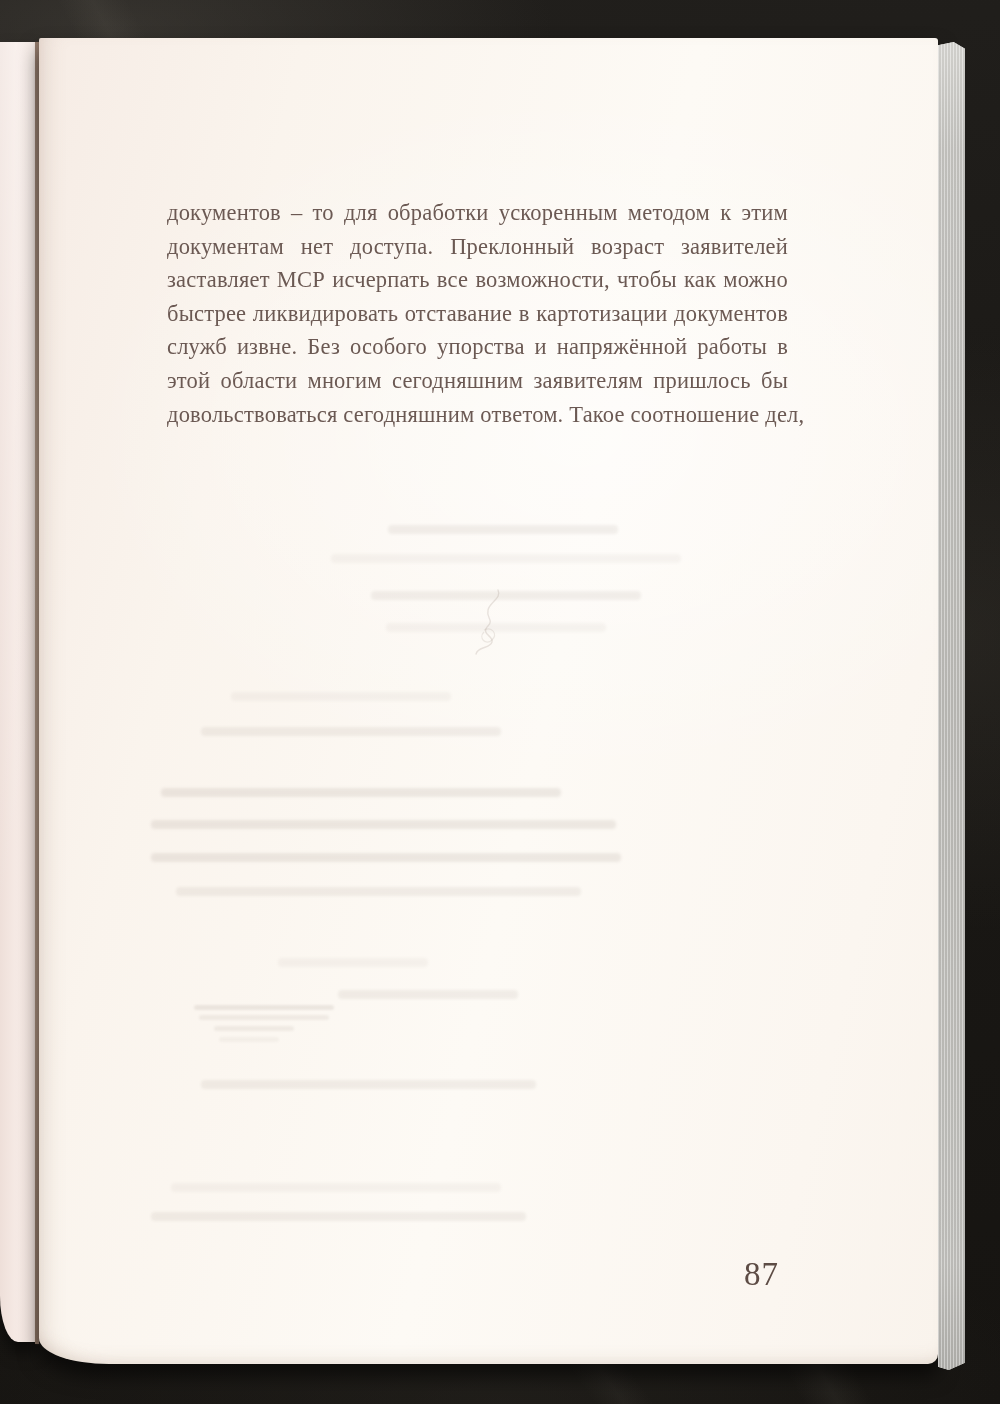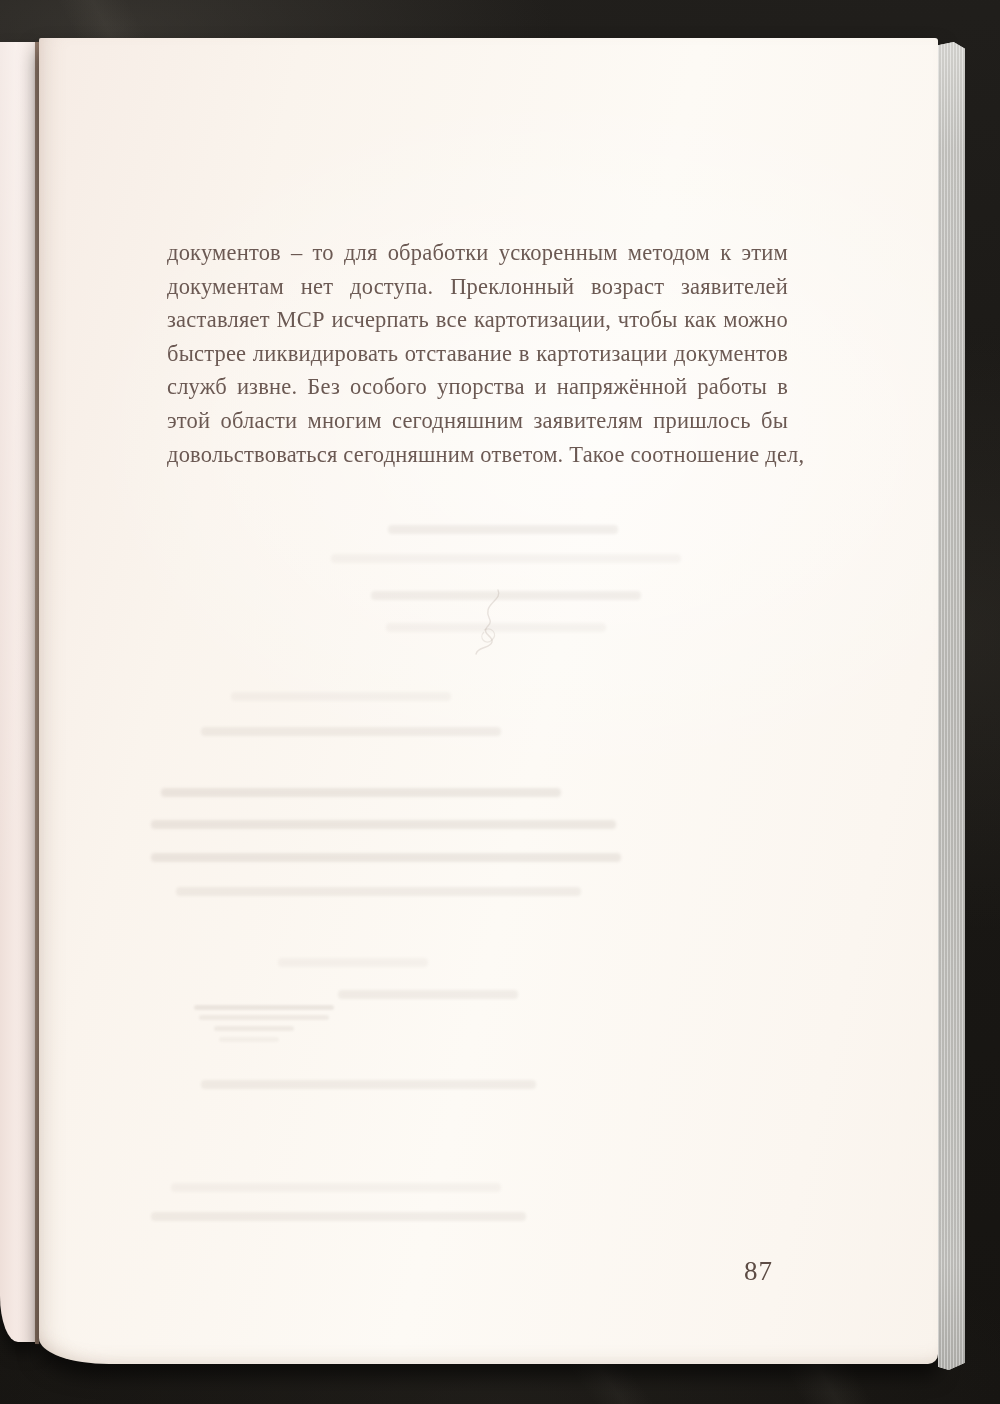--- a/index.html
+++ b/index.html
@@ -71,41 +71,40 @@
   
   .text-block {
     position: absolute;
     left: 128px;
     top: 158px;
     width: 621px;
     color: #6b5953;
     font-size: 22.5px;
     line-height: 33.6px;
     letter-spacing: 0.2px;
-    margin-top: 40px;
   }
   .tline {
     text-align: justify;
     text-align-last: justify;
     white-space: nowrap;
     text-justify: inter-word;
   }
   .tline.last {
     text-align: left;
     text-align-last: left;
   }
 
   
   .page-number {
     position: absolute;
     left: 705px;
     top: 1218px;
     width: 90px;
     color: #5d4c45;
-    font-size: 27px;
+    font-size: 33px;
     letter-spacing: 1px;
   }
 
   
   .ghost {
     position: absolute;
     display: block;
     height: 9px;
     border-radius: 4px;
     background: #7d6c60;
@@ -144,21 +143,21 @@
 <div class="scene">
 
   <div class="facing-page"></div>
   <div class="gutter"></div>
 
   <div class="page">
 
     <div class="text-block">
       <div class="tline">документов – то для обработки ускоренным методом к этим</div>
       <div class="tline">документам нет доступа. Преклонный возраст заявителей</div>
-      <div class="tline">заставляет МСР исчерпать все картотизации, чтобы как можно</div>
+      <div class="tline">заставляет МСР исчерпать все возможности, чтобы как можно</div>
       <div class="tline">быстрее ликвидировать отставание в картотизации документов</div>
       <div class="tline">служб извне. Без особого упорства и напряжённой работы в</div>
       <div class="tline">этой области многим сегодняшним заявителям пришлось бы</div>
       <div class="tline">довольствоваться сегодняшним ответом. Такое соотношение дел,</div>
     </div>
 
     <span class="ghost" style="left:349px; top:487px; width:230px;"></span>
     <span class="ghost light" style="left:292px; top:516px; width:350px;"></span>
     <span class="ghost" style="left:332px; top:553px; width:270px;"></span>
     <span class="ghost light" style="left:347px; top:585px; width:220px;"></span>

